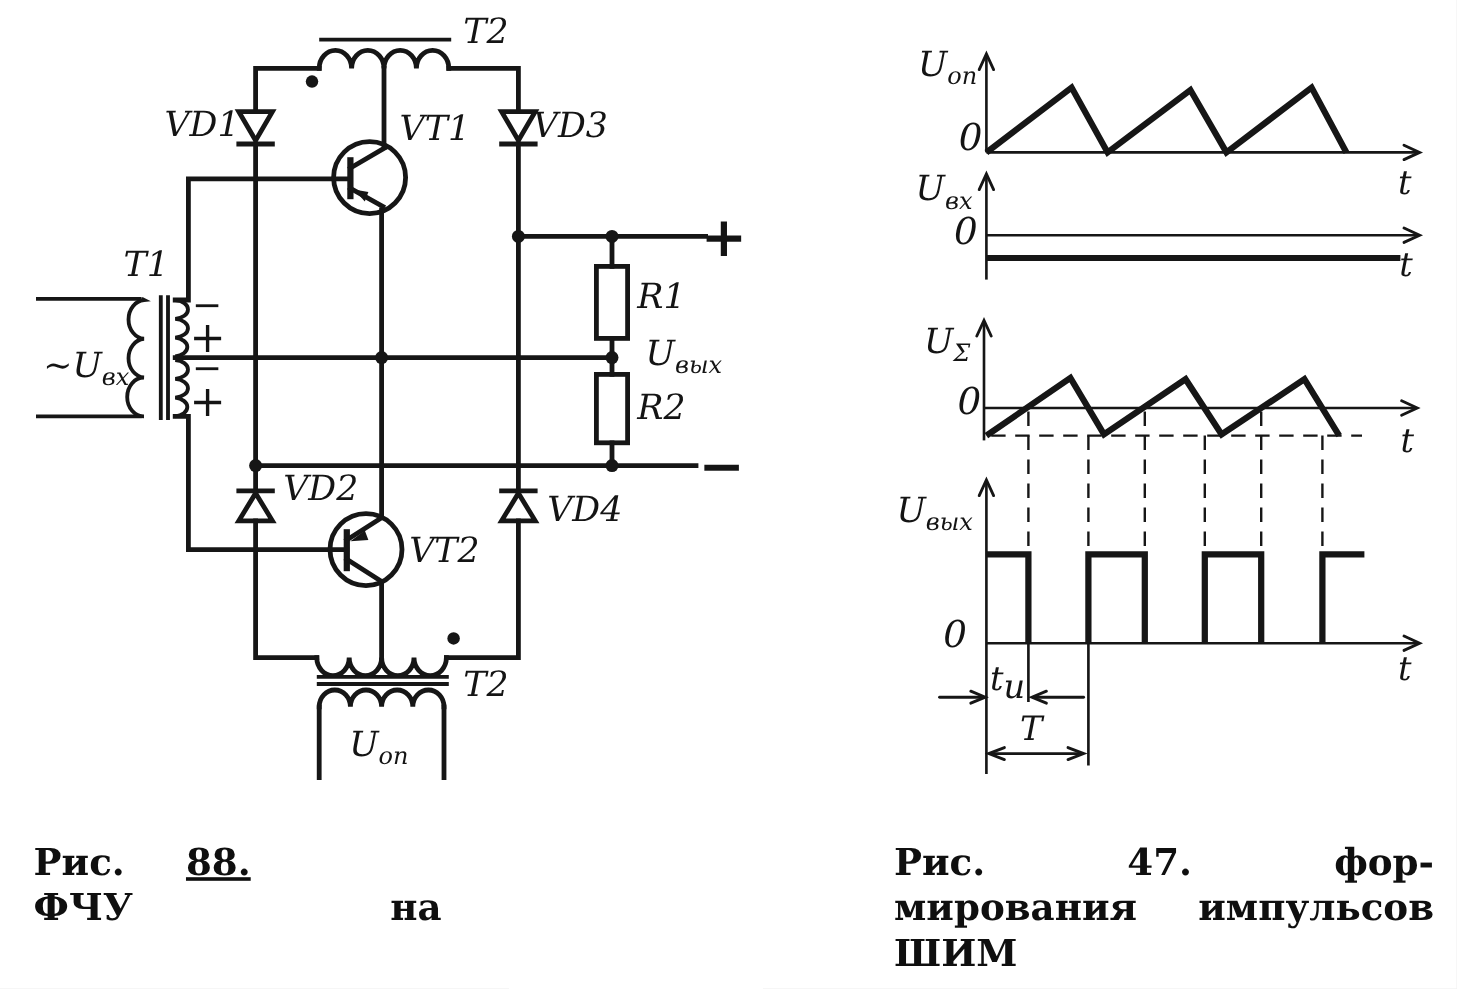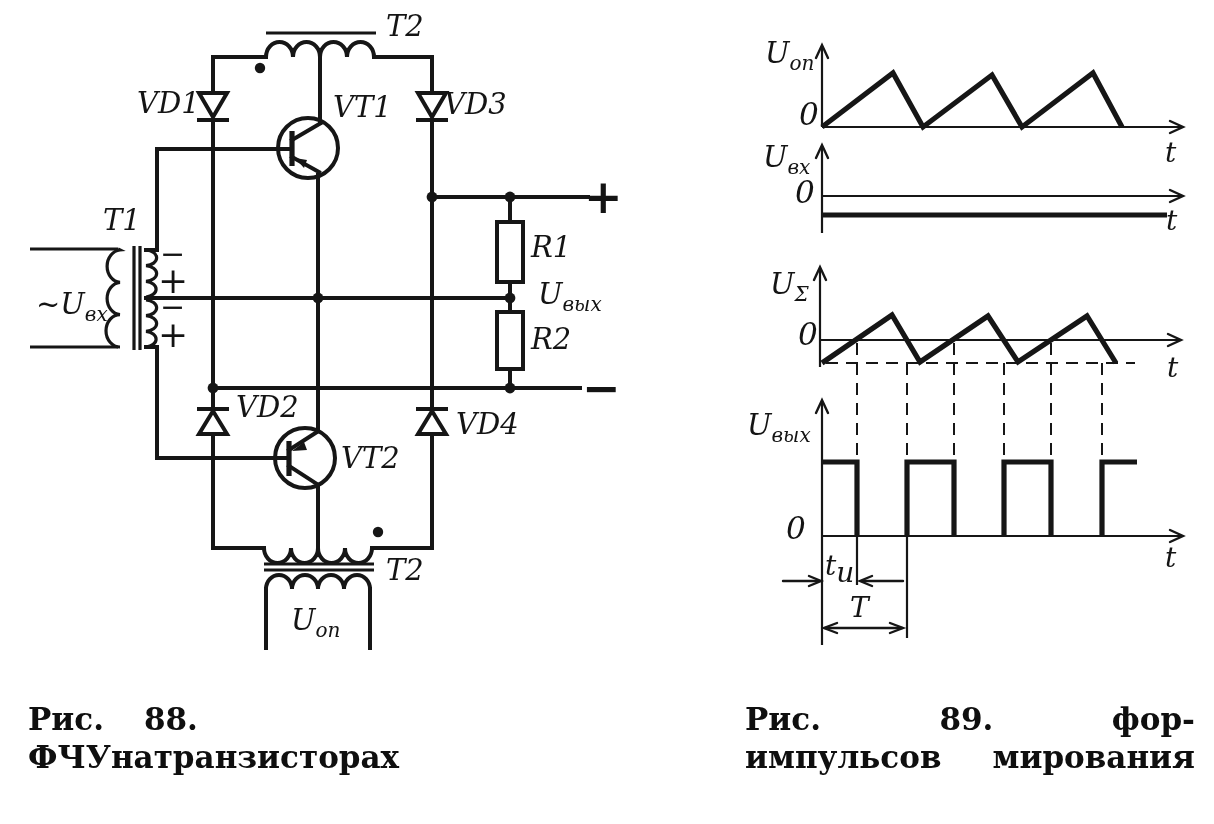--- a/index.html
+++ b/index.html
@@ -19,23 +19,23 @@
   .lbl .sub{font-size:20px;}
   .zero{font:italic 31px "DejaVu Serif",serif;fill:#141414;}
   .tm{font:italic 28px "DejaVu Serif",serif;fill:#141414;}
   .sign{font:bold 46px "DejaVu Serif",serif;fill:#141414;}
   .pol-m{font:30px "DejaVu Serif",serif;fill:#141414;}
   .pol-p{font:36px "DejaVu Serif",serif;fill:#141414;}
   
   .cap{position:absolute;color:#0f0f0f;font:bold 31px "DejaVu Serif",serif;}
   .cap-left{left:28px;top:700px;width:556px;}
   .cap-right{left:745px;top:700px;width:450px;}
-  .cap .row{display:flex;line-height:38px;white-space:nowrap;}
+  .cap .row{display:flex;line-height:38px;white-space:nowrap;gap:35px;}
   .cap .row.sb{justify-content:space-between;}
-  .cap-left .g1{margin-left:40px;}
+  .cap-left .g1{margin-left:16px;text-decoration:underline;}
   .cap-left .g2{margin-left:auto;}
   .cap-left .row2{width:340px;justify-content:space-between;align-items:flex-end;}
 </style>
 </head>
 <body>
 
 <div class="page">
 
 <svg class="art" width="1214" height="695" viewBox="0 0 1214 695">
 
@@ -227,29 +227,31 @@
 </svg>
 
 <div class="cap cap-left">
   <div class="row">
     <span>Рис.</span>
     <span class="g1">88.</span>
   </div>
   <div class="row row2">
     <span>ФЧУ</span>
     <span>на</span>
-    <span>транзисторах</span>
   </div>
 </div>
 
 <div class="cap cap-right">
   <div class="row sb">
     <span>Рис.</span>
-    <span>89.</span>
+    <span>47.</span>
     <span>фор-</span>
   </div>
   <div class="row sb">
+    <span>мирования</span>
     <span>импульсов</span>
-    <span>мирования</span>
+  </div>
+  <div class="row">
+    <span>ШИМ</span>
   </div>
 </div>
 
 </div>
 
 </body></html>

